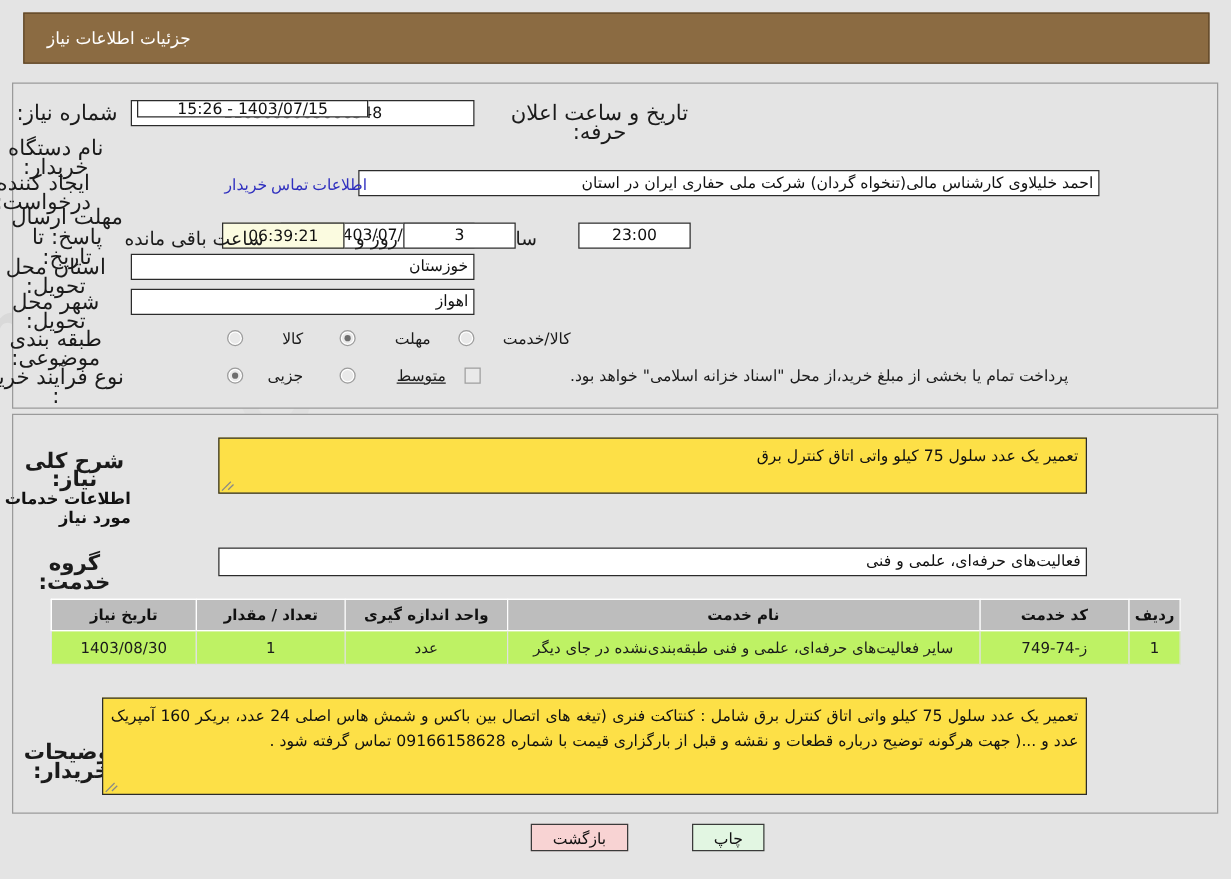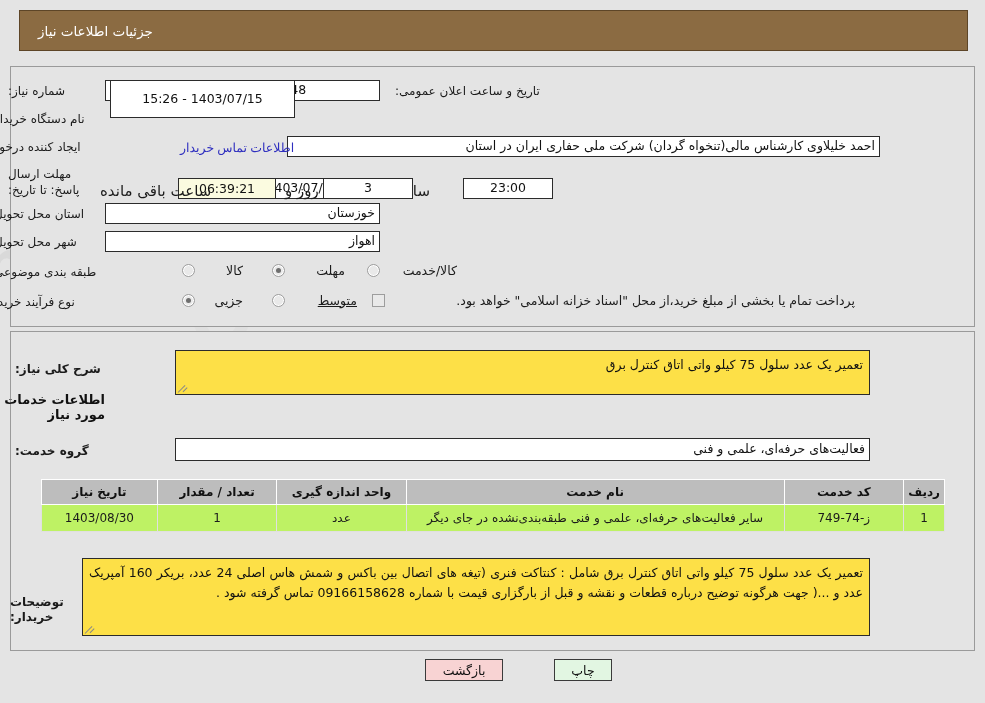--- a/index.html
+++ b/index.html
@@ -54,23 +54,23 @@
     background: #e4e4e4;
     border: 1px solid #9a9a9a;
     z-index: 1;
   }
   #panel-top    { left: 10px; top: 66px;  width: 965px; height: 261px; }
   #panel-mid    { left: 10px; top: 331px; width: 965px; height: 320px; }
 
   
   .lbl {
     position: absolute;
-    font-size: 12px;
+    font-size: 17px;
     color: #1b1b1b;
-    text-align: left;
+    text-align: center;
     line-height: 15px;
     z-index: 3;
   }
   .fld {
     position: absolute;
     background: #ffffff;
     border: 1px solid #2b2b2b;
     font-size: 12.5px;
     color: #111;
     display: flex;
@@ -242,22 +242,22 @@
   </svg>
 
   <div class="titlebar">
     <span class="t">جزئیات اطلاعات نیاز</span>
   </div>
 
   <div class="panel" id="panel-top"></div>
 
   <div class="lbl" style="right:885px; top:84px; width:92px;">شماره نیاز:</div>
   <div class="fld center" style="right:605px; top:80px; width:275px; height:21px;">1103093985006348</div>
-  <div class="lbl" style="right:420px; top:84px; width:170px;">تاریخ و ساعت اعلان عمومی:</div>
-  <div class="fld center" style="right:690px; top:80px; width:185px; height:38px; left:104px;">1403/07/15 - 15:26</div>
+  <div class="lbl" style="right:420px; top:84px; width:170px;">تاریخ و ساعت اعلان حرفه:</div>
+  <div class="fld center" style="right:690px; top:80px; width:185px; height:14px; left:104px;">1403/07/15 - 15:26</div>
 
   <div class="lbl" style="right:885px; top:112px; width:110px;">نام دستگاه خریدار:</div>
 
   <div class="lbl" style="right:885px; top:140px; width:130px;">ایجاد کننده درخواست:</div>
   <div class="fld right" style="left:287px; top:136px; width:593px; height:21px;">احمد خلیلاوی کارشناس مالی(تنخواه گردان) شرکت ملی حفاری ایران در استان</div>
   <div class="link" style="left:180px; top:140px;font-family:Liberation Serif, serif;">اطلاعات تماس خریدار</div>
 
   <div class="lbl" style="right:885px; top:166px; width:92px; line-height:16px;">مهلت ارسال پاسخ: تا تاریخ:</div>
   <div class="fld center" style="right:605px; top:178px; width:155px; height:21px;">1403/07/18</div>
   <div class="plain" style="right:555px; top:182px;">ساعت</div>

